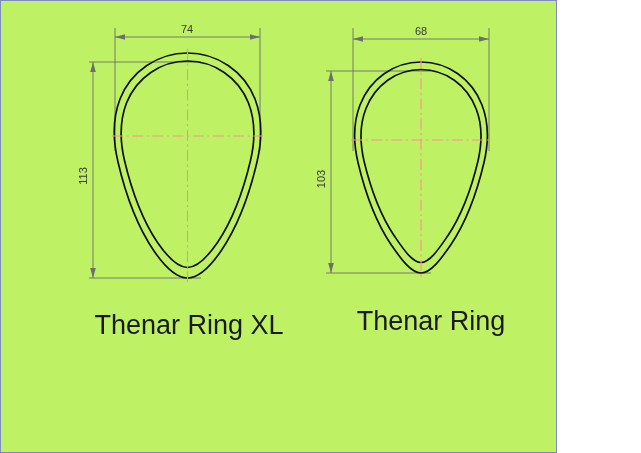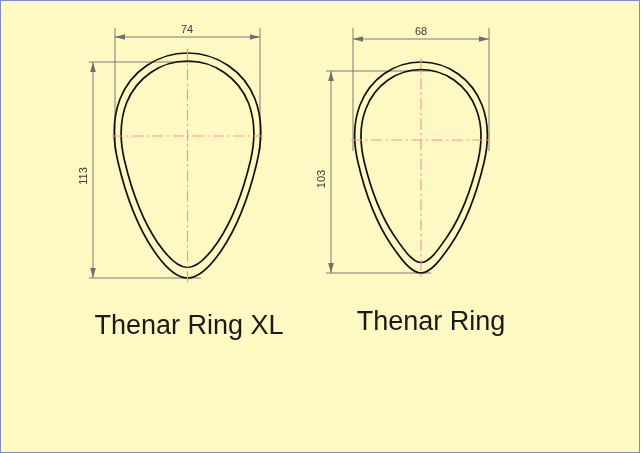--- a/index.html
+++ b/index.html
@@ -5,23 +5,23 @@
   html, body {
     margin: 0;
     padding: 0;
     background: #ffffff;
   }
   body {
     font-family: "Liberation Sans", sans-serif;
   }
   #page {
     position: relative;
-    width: 640px;
+    width: 557px;
     height: 453px;
-    background: #fef9c3;
+    background: #bef264;
     border: 1px solid #7f8cbf;
     box-sizing: border-box;
     overflow: hidden;
   }
   #drawing-canvas {
     position: absolute;
     left: 0;
     top: 0;
     width: 639px;
     height: 451px;

